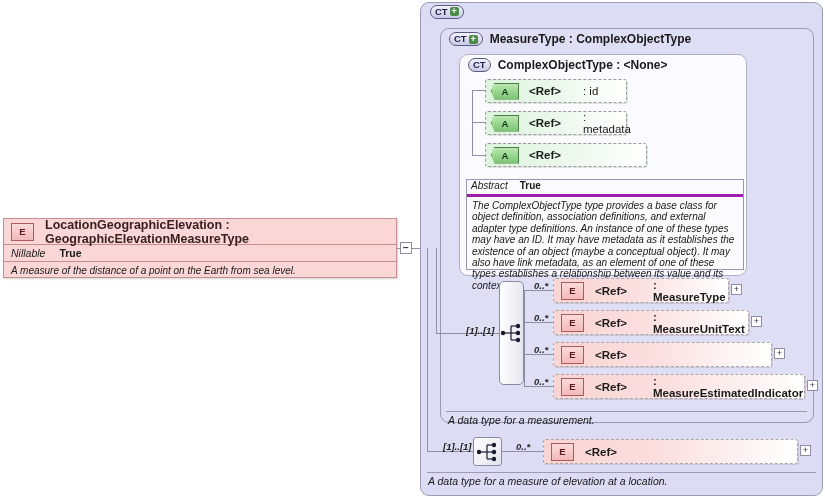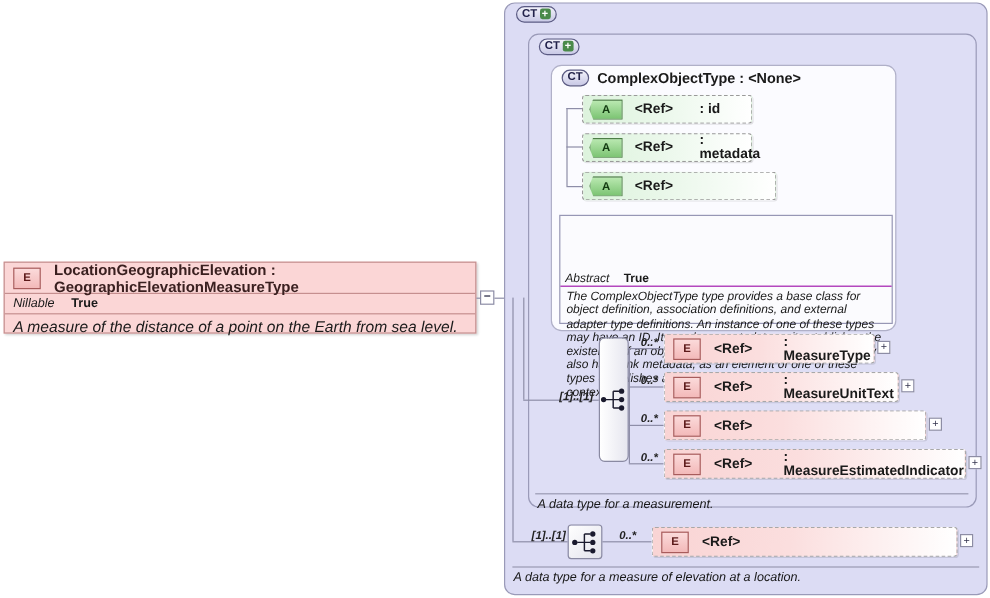--- a/index.html
+++ b/index.html
@@ -47,21 +47,21 @@
   }
   .hexA{
     position:relative;margin-left:5px;width:26px;height:15px;flex:none;
     background:linear-gradient(#b9e8b0,#7cc473);
     border:1px solid #4d7d46;
     clip-path:polygon(12% 0,100% 0,100% 100%,12% 100%,0 50%);
     display:flex;align-items:center;justify-content:center;
     font-size:9.5px;font-weight:bold;color:#123a10;
   }
   .attr-ref{margin-left:10px;font-size:11.5px;font-weight:bold;}
-  .attr-name{margin-left:22px;font-size:11.5px;font-weight:bold;}
+  .attr-name{margin-left:22px;font-size:11.5px;font-weight:normal;}
 
   
   .elem-row{
     position:absolute;box-sizing:border-box;
     border:1px dashed #a8a8a8;border-radius:3px;
     background:linear-gradient(90deg,#f9d4d4 0%,#fbdede 45%,#ffffff 100%);
     display:flex;align-items:center;height:25px;
     box-shadow:1px 1px 0 rgba(0,0,0,.10);
   }
   .boxE{
@@ -86,22 +86,22 @@
     position:absolute;font-size:9.5px;font-style:italic;font-weight:bold;
     color:#222;white-space:nowrap;
   }
 
   
   .docbox{
     position:absolute;box-sizing:border-box;
     border:1px solid #9797b5;background:#fbfbfe;
   }
   .docbox .prop{
-    display:flex;align-items:flex-end;height:14px;padding:0 4px;
-    border-bottom:1px solid #a21caf;font-size:10px;margin-top:44px;
+    display:flex;align-items:flex-start;height:14px;padding:0 4px;
+    border-bottom:3px solid #a21caf;font-size:10px;
   }
   .docbox .prop .k{font-style:italic;}
   .docbox .prop .v{margin-left:12px;font-weight:bold;}
   .docbox .txt{
     padding:3px 5px 2px 5px;font-style:italic;font-size:10px;line-height:11.4px;
     color:#181818;
   }
 
   
   .caption{
@@ -120,21 +120,21 @@
     display:flex;align-items:center;height:25px;padding-left:7px;
     border-bottom:1px solid #c58f8f;
   }
   .rootbox .hdr .t{margin-left:11px;font-size:12.5px;font-weight:bold;color:#3a2020;}
   .rootbox .prop{
     display:flex;align-items:center;height:16px;padding-left:7px;
     border-bottom:1px solid #c58f8f;font-size:10.5px;
   }
   .rootbox .prop .k{font-style:italic;}
   .rootbox .prop .v{margin-left:14px;font-weight:bold;}
-  .rootbox .doc{padding:3px 0 4px 7px;font-style:italic;font-size:13px;}
+  .rootbox .doc{padding:3px 0 4px 7px;font-style:italic;font-size:10px;}
 
   
   .ln-h{position:absolute;height:0;border-top:1px solid #8e8ea8;}
   .ln-v{position:absolute;width:0;border-left:1px solid #8e8ea8;}
 
   .collapse{
     position:absolute;width:12px;height:12px;box-sizing:border-box;
     border:1px solid #8d8da5;background:#fff;
     font-size:10px;line-height:9px;text-align:center;color:#33334d;font-weight:bold;
   }
@@ -181,20 +181,21 @@
 </div>
 <div class="hrule" style="left:427px;top:472px;width:389px;"></div>
 <div class="caption" style="left:428px;top:475px;">A data type for a measure of elevation at a location.</div>
 
 <div class="panel lvl2" style="left:440px;top:28px;width:374px;height:395px;"></div>
 <div class="panel-title" style="left:449px;top:32px;">
   <span class="badge-ct">
     <span>CT</span>
       <span class="plus-g">+</span>
   </span>
+  <span>MeasureType : ComplexObjectType</span>
 </div>
 <div class="hrule" style="left:446px;top:411px;width:361px;"></div>
 <div class="caption" style="left:448px;top:414px;">A data type for a measurement.</div>
 
 <div class="panel lvl3" style="left:459px;top:54px;width:288px;height:222px;"></div>
 <div class="panel-title" style="left:468px;top:58px;">
   <span class="badge-ct">
     <span>CT</span>
   </span>
   <span>ComplexObjectType : &lt;None&gt;</span>

